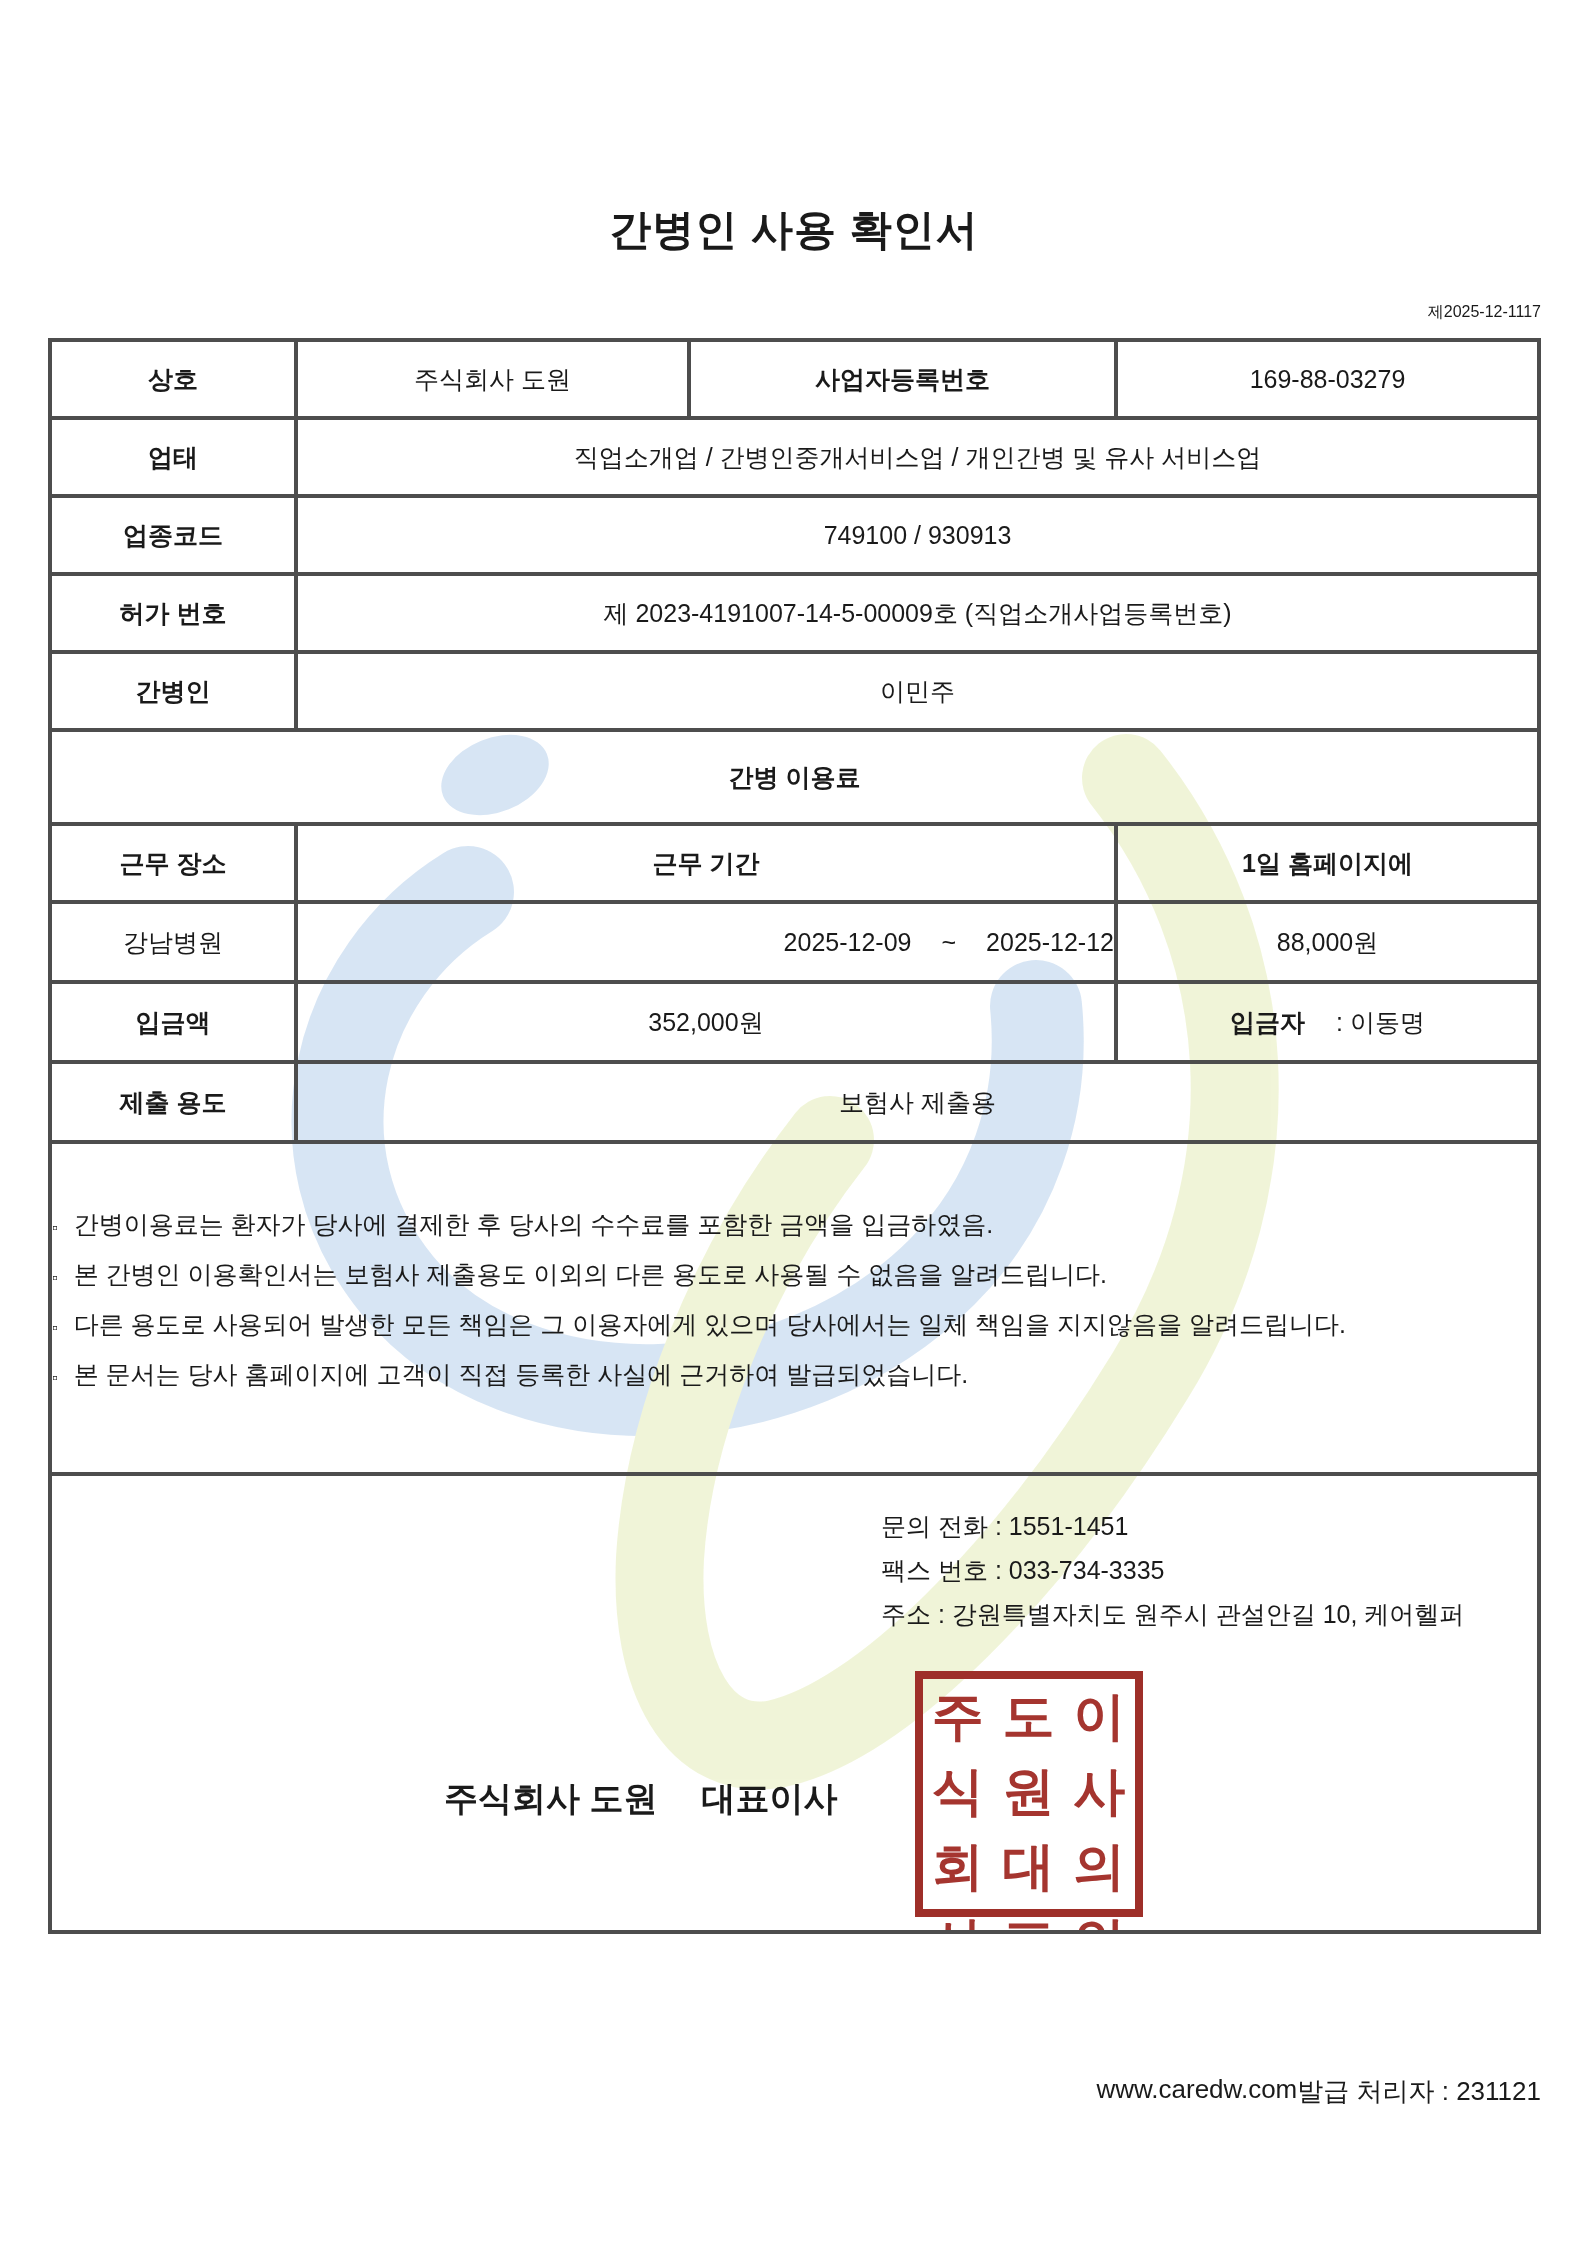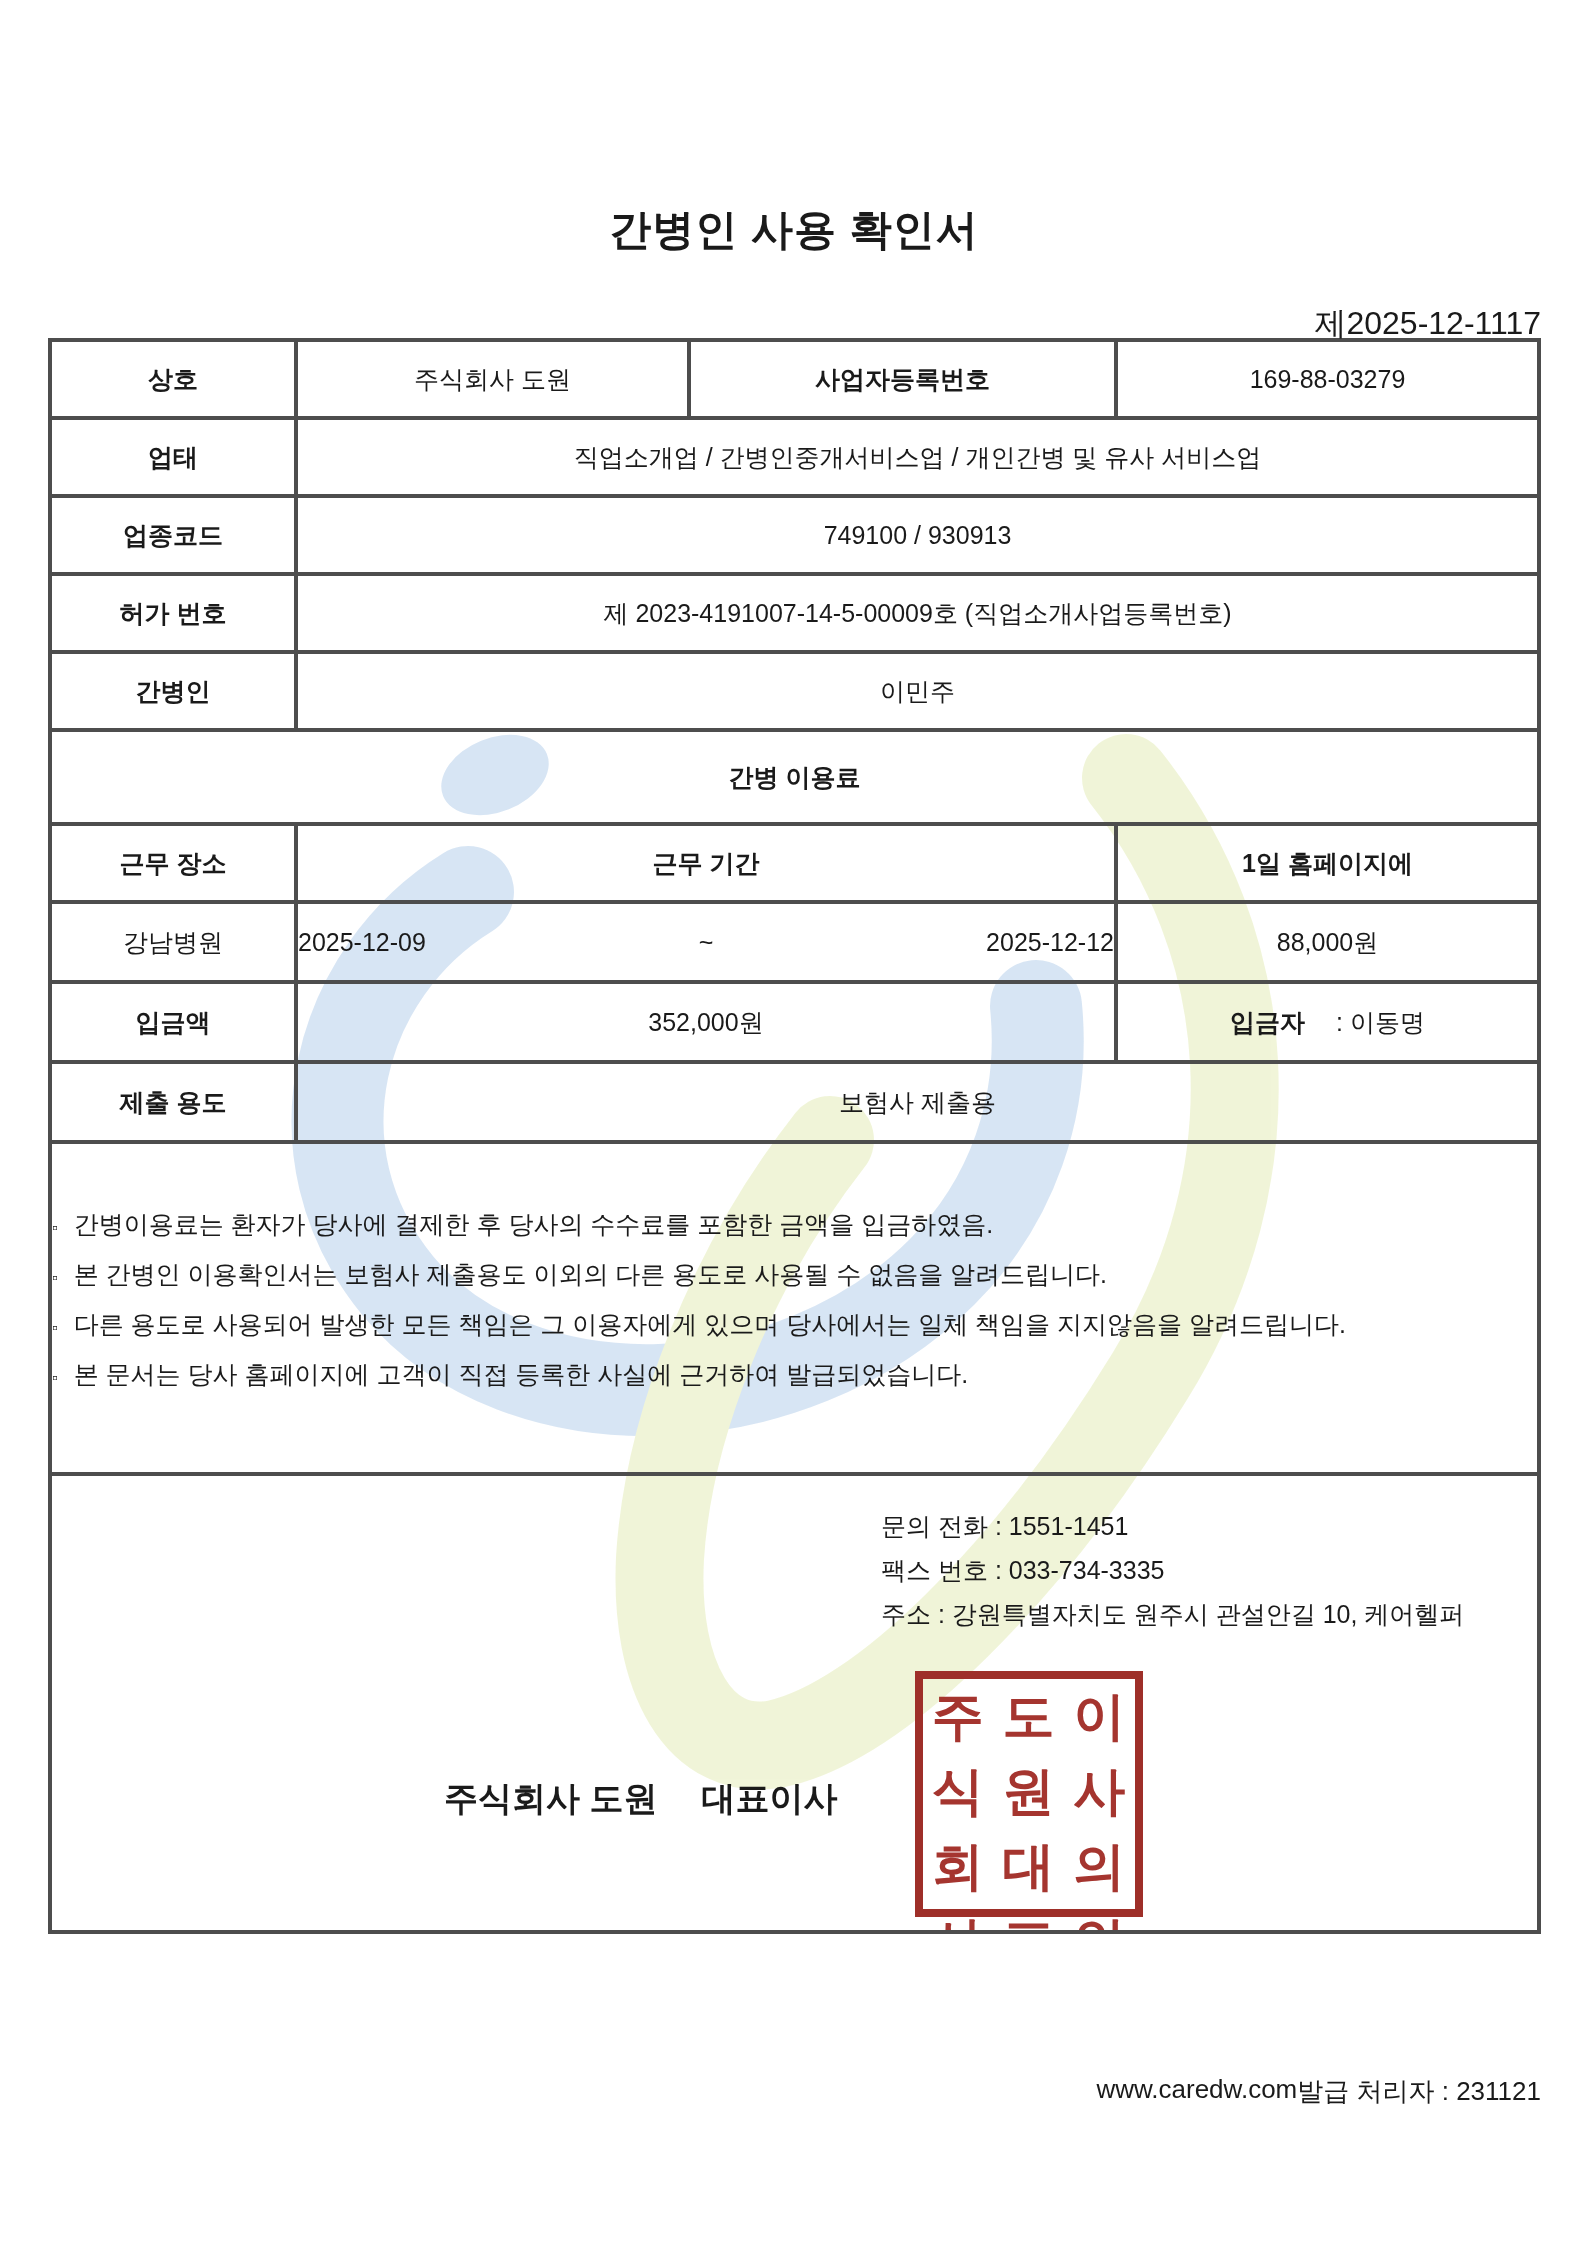--- a/index.html
+++ b/index.html
@@ -6,21 +6,21 @@
   body {
     width:1588px; height:2246px; position:relative; background:#ffffff;
     font-family:"Liberation Sans", sans-serif; color:#1a1a1a; overflow:hidden;
   }
   .watermark { position:absolute; left:0; top:0; z-index:0; }
   .page-title {
     position:absolute; top:202px; left:0; width:100%; text-align:center;
     font-size:42px; font-weight:700; letter-spacing:1px; z-index:2;
   }
   .doc-no {
-    position:absolute; top:302px; right:47px; font-size:32px; z-index:2;
+    position:absolute; top:302px; right:47px; font-size:16px; z-index:2;
   }
   table.doc {
     position:absolute; top:338px; left:48px; width:1489px;
     border-collapse:collapse; table-layout:fixed; z-index:1;
   }
   table.doc td {
     border:4px solid #4d4d4d; text-align:center; vertical-align:middle;
     font-size:25px; padding:0; background:transparent; overflow:hidden;
   }
   .b { font-weight:700; }
@@ -36,21 +36,21 @@
   .sign-line {
     position:absolute; left:392px; top:300px; font-size:34px; font-weight:700;
     display:flex; gap:44px; white-space:nowrap;
   }
   .stamp {
     position:absolute; left:863px; top:195px; width:212px; height:230px;
     border:8px solid #9e2f29; color:#a5352f; background:rgba(255,255,255,0.0);
     font-weight:700; font-size:52px; line-height:75px; letter-spacing:1px;
     display:flex; flex-direction:row; justify-content:center; text-align:center;
   }
-  .period-flex { display:flex; justify-content:space-between; gap:30px; }
+  .period-flex { display:flex; justify-content:flex-end; gap:30px; }
   .depositor-rest { margin-left:24px; }
   .page-footer {
     position:absolute; left:48px; right:47px; top:2030px; z-index:2;
     display:flex; justify-content:flex-end; font-size:26px;margin-top:44px;
   }
 </style>
 </head>
 <body>
 
 <svg class="watermark" width="1588" height="2246" viewBox="0 0 1588 2246" aria-hidden="true">

